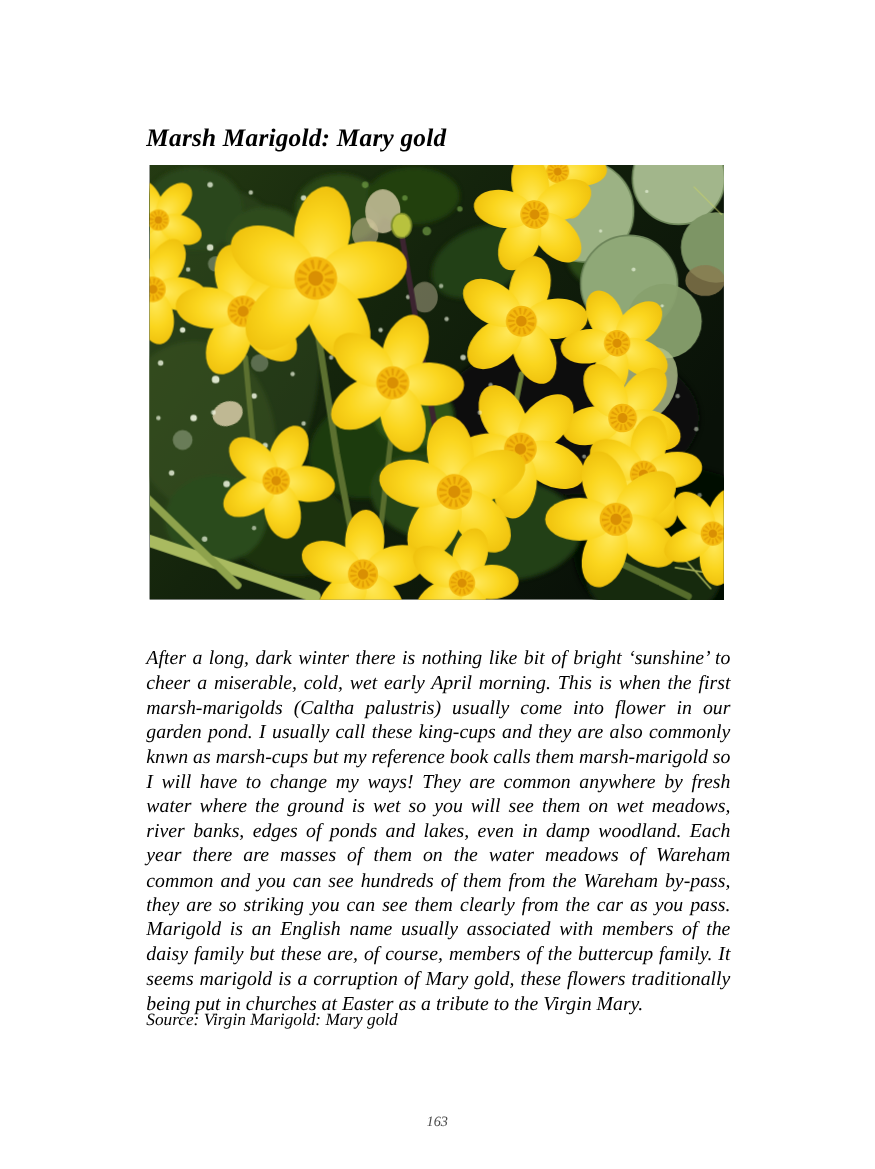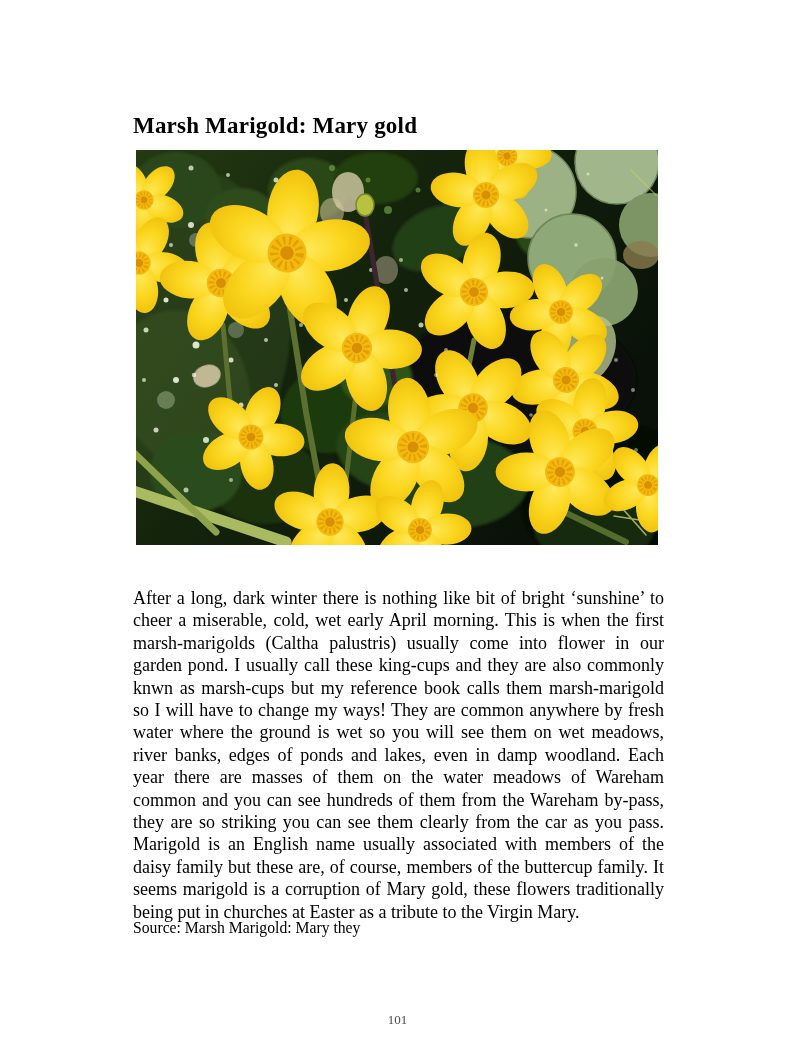--- a/index.html
+++ b/index.html
@@ -5,20 +5,21 @@
   html, body { margin: 0; padding: 0; background: #ffffff; }
   .page {
     position: relative;
     width: 730px;
     height: 1063px;
     background: #ffffff;
     font-family: "Liberation Serif", "DejaVu Serif", serif;
     color: #000000;
     overflow: hidden;
     border-bottom: 1px solid #c9c9c9;
+    font-style: italic;
   }
   .title {
     position: absolute;
     left: 133px;
     top: 98px;
     font-size: 23px;
     font-weight: bold;
     letter-spacing: 0.2px;
     white-space: nowrap;
   }
@@ -242,17 +243,17 @@
         <circle cx="165" cy="175" r="2" opacity="0.6"></circle>
         <circle cx="300" cy="225" r="2" opacity="0.5"></circle>
         <circle cx="395" cy="265" r="1.8" opacity="0.5"></circle>
         <circle cx="58" cy="225" r="2.2" opacity="0.7"></circle>
       </g>
     </svg>
   </figure>
 
   <p class="body-text">After a long, dark winter there is nothing like bit of bright ‘sunshine’ to cheer a miserable, cold, wet early April morning. This is when the first marsh-marigolds (Caltha palustris) usually come into flower in our garden pond. I usually call these king-cups and they are also commonly knwn as marsh-cups but my reference book calls them marsh-marigold so I will have to change my ways! They are common anywhere by fresh water where the ground is wet so you will see them on wet meadows, river banks, edges of ponds and lakes, even in damp woodland. Each year there are masses of them on the water meadows of Wareham common and you can see hundreds of them from the Wareham by-pass, they are so striking you can see them clearly from the car as you pass. Marigold is an English name usually associated with members of the daisy family but these are, of course, members of the buttercup family. It seems marigold is a corruption of Mary gold, these flowers traditionally being put in churches at Easter as a tribute to the Virgin Mary.</p>
 
-  <p class="source-line">Source: Marsh Marigold: Mary they</p>
-
-  <div class="page-number">101</div>
+  <p class="source-line">Source: Virgin Marigold: Mary gold</p>
+
+  <div class="page-number">163</div>
 
 </div>
 
 </body></html>

